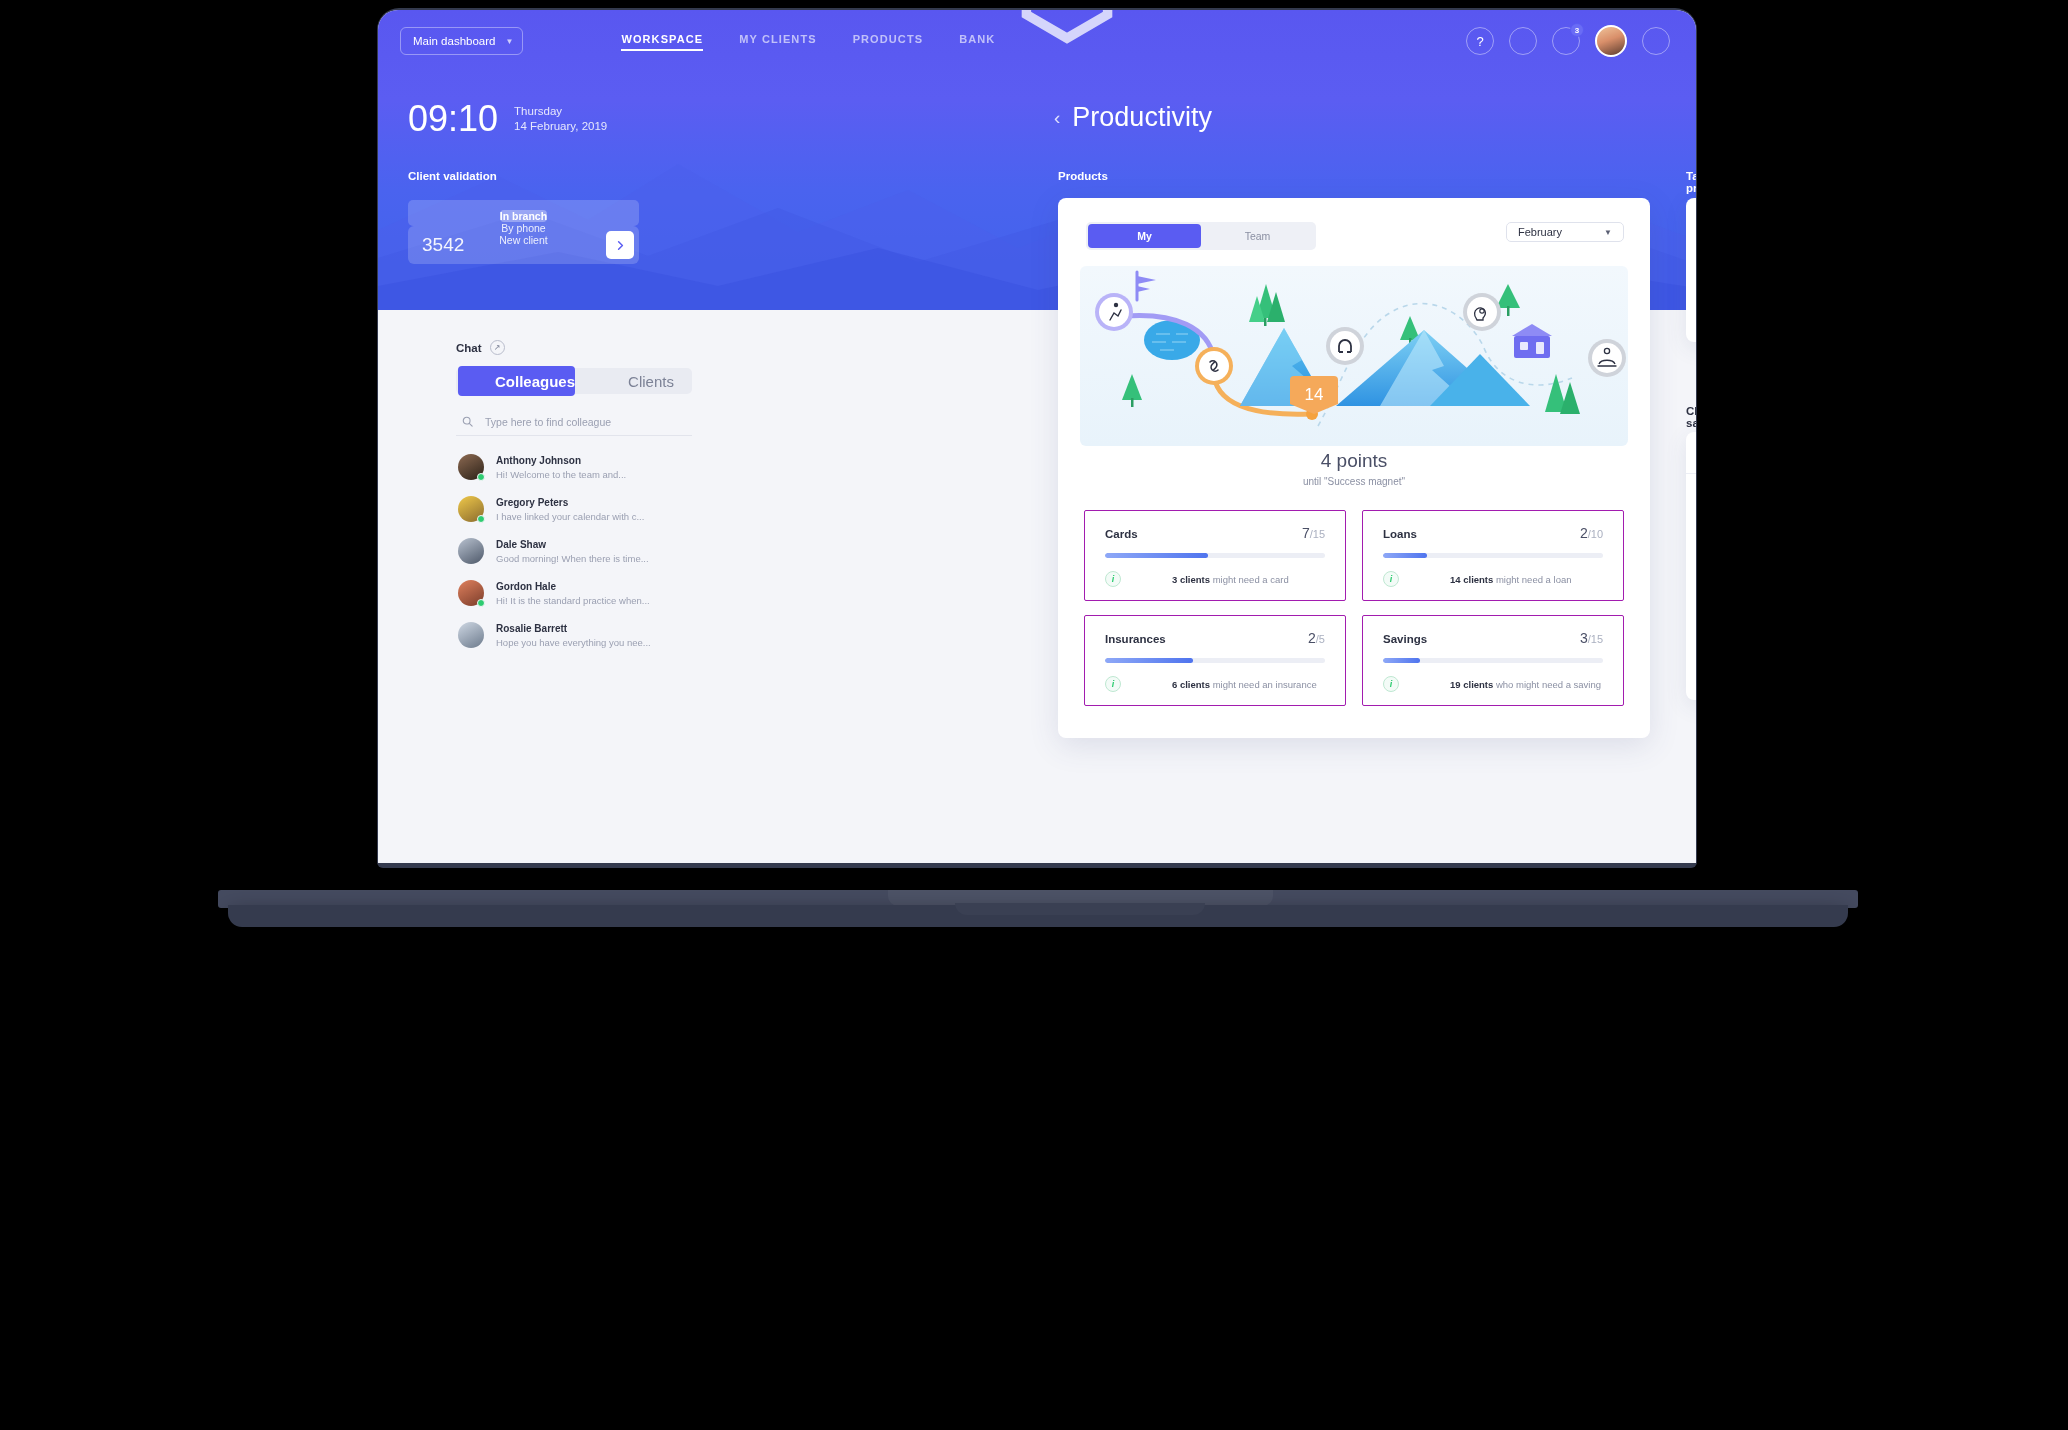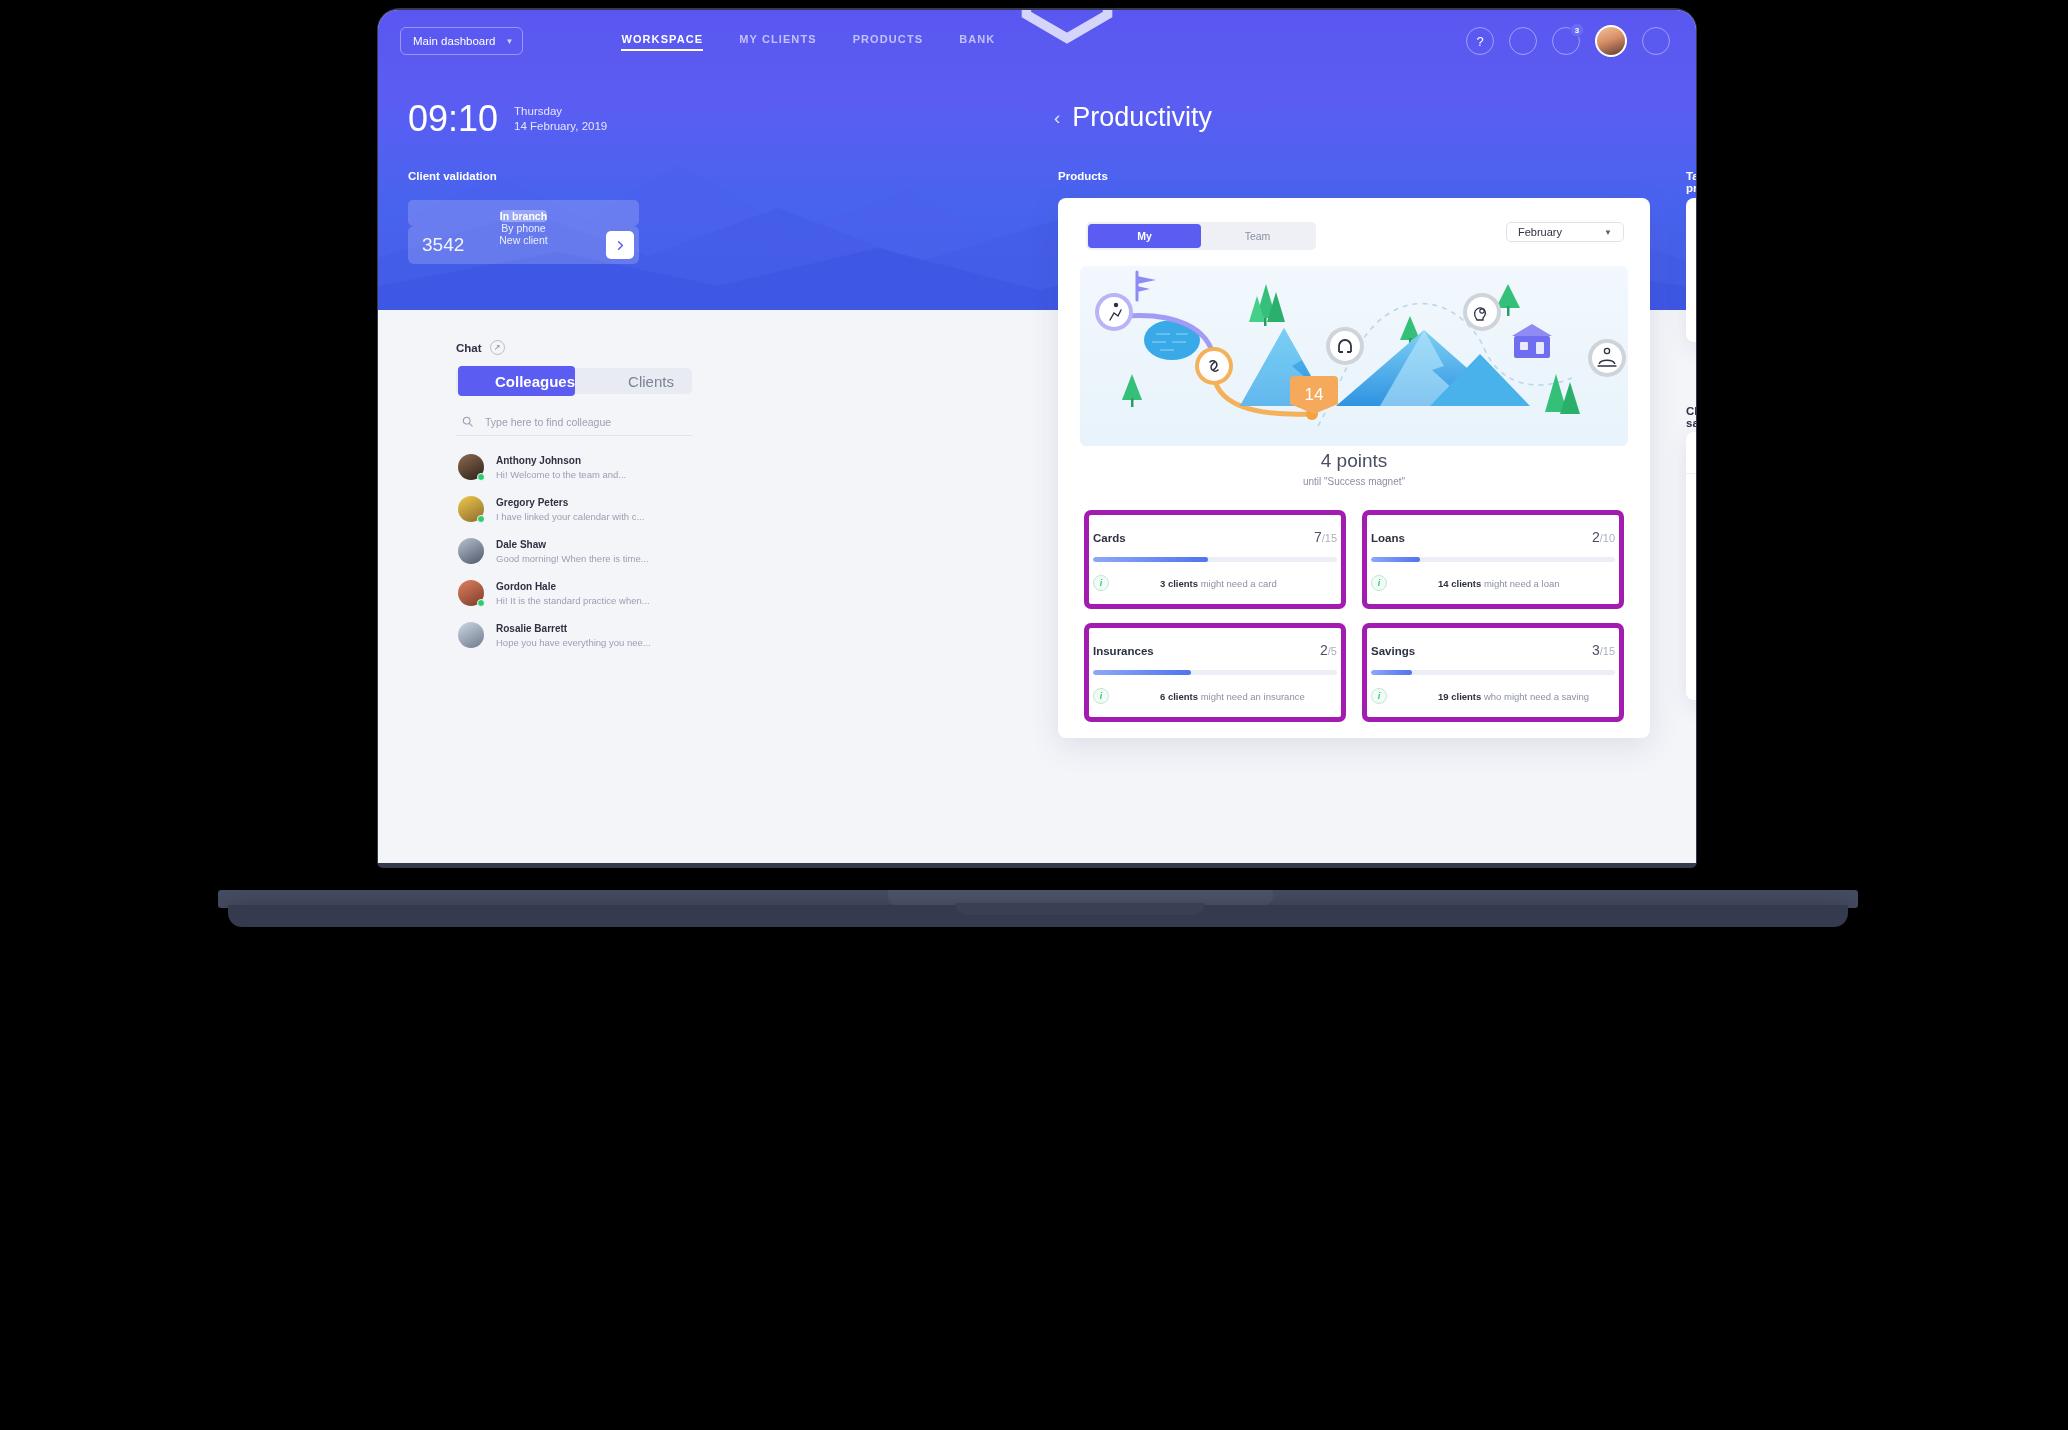--- a/index.html
+++ b/index.html
@@ -187,21 +187,21 @@
     font-size: 11px; color:#2d3142;
   }
   .month-sel .cv { font-size: 8px; color:#5a5f73; }
 
   .illo { position:absolute; left: 22px; top: 68px; width: 548px; height: 180px; border-radius: 6px; overflow:hidden; }
   .points { position:absolute; left:0; right:0; top: 252px; text-align:center; }
   .points .big { font-size: 19px; color:#4a4f66; font-weight: 400; }
   .points .sub { font-size: 10px; color:#8b90a3; margin-top: 4px; }
 
   .pgrid { position:absolute; left: 26px; top: 312px; width: 540px; display:grid; grid-template-columns: 1fr 1fr; gap: 14px 16px; }
-  .pcard { border:5px solid #a21caf; border-radius: 7px; padding: 14px 4px 13px; background:#fff; }
+  .pcard { border:1px solid #a21caf; border-radius: 2px; padding: 14px 20px 13px; background:#fff; }
   .pc-top { display:flex; align-items:baseline; justify-content:space-between; }
   .pc-name { font-size: 11.5px; font-weight:700; color:#2d3142; }
   .pc-val { font-size: 14px; color:#4a4f66; }
   .pc-val .den { font-size: 11px; color:#aab0c0; }
   .bar { margin-top: 12px; height: 5px; border-radius: 3px; background:#eceef5; overflow:hidden; }
   .bar > i { display:block; height:100%; border-radius:3px; background: linear-gradient(90deg,#8ea8f7,#4f74ee); }
   .pc-note { margin-top: 13px; display:flex; align-items:center; gap: 9px; }
   .i-ico {
     width: 16px; height:16px; border-radius:50%;
     border:1px solid #bfe8d2; color:#2ecc71; font-size:9px; font-style:italic;

